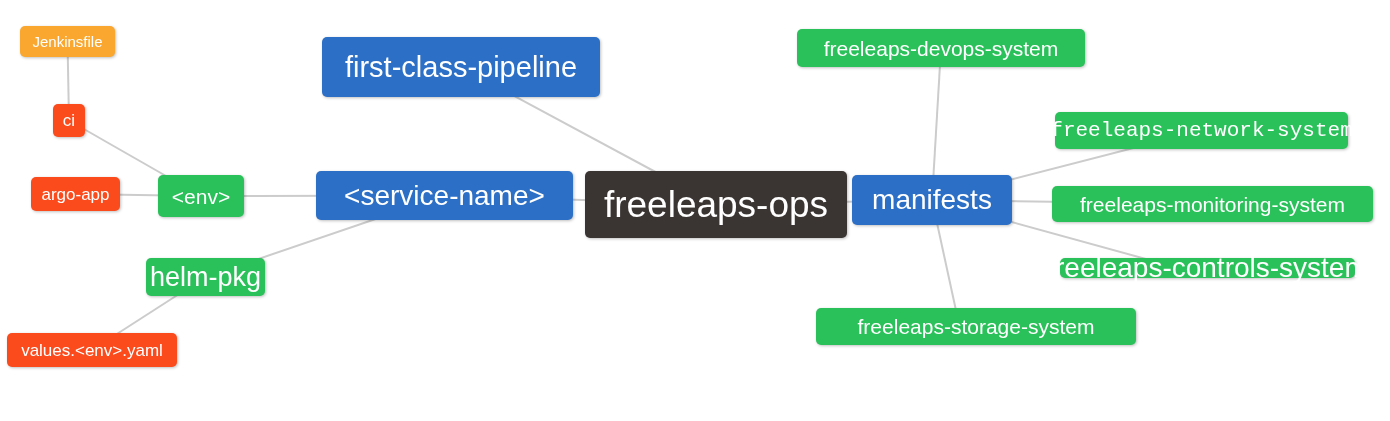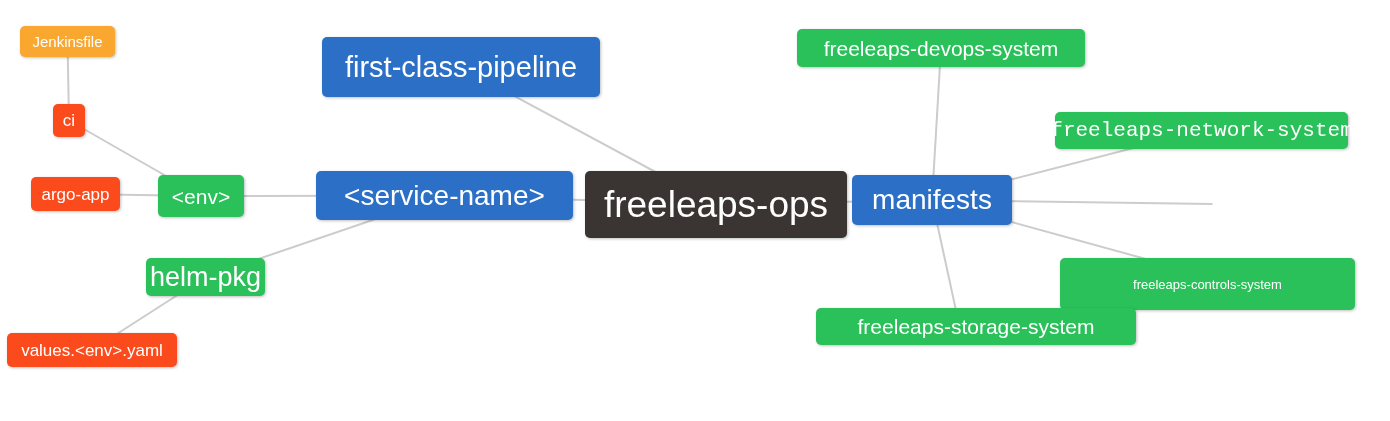--- a/index.html
+++ b/index.html
@@ -78,18 +78,19 @@
   <div class="node" style="left: 31px; top: 177px; width: 89px; height: 34px; font-size: 17px; background-color: rgb(251, 75, 29);">argo-app</div>
 
   <div class="node" style="left: 20px; top: 26px; width: 95px; height: 31px; font-size: 15px; background-color: rgb(249, 167, 46);">Jenkinsfile</div>
 
   <div class="node" style="left: 7px; top: 333px; width: 170px; height: 34px; font-size: 17px; background-color: rgb(251, 75, 29);">values.&lt;env&gt;.yaml</div>
 
   <div class="node" style="left: 797px; top: 29px; width: 288px; height: 38px; font-size: 21px; background-color: rgb(43, 193, 90); text-align: right;">freeleaps-devops-system</div>
 
   <div class="node" style="left: 1055px; top: 112px; width: 293px; height: 37px; font-size: 21px; background-color: rgb(43, 193, 90); font-family: Liberation Mono, monospace;">freeleaps-network-system</div>
 
+  <div class="node" style="left: 1052px; top: 186px; width: 321px; height: 36px; font-size: 21px; background-color: rgb(43, 193, 90);">freeleaps-monitoring-system</div>
 
-  <div class="node" style="left: 1060px; top: 258px; width: 295px; height: 52px; font-size: 13px; background-color: rgb(43, 193, 90);">freeleaps-controls-system</div>
+  <div class="node" style="left: 1060px; top: 258px; width: 295px; height: 20px; font-size: 28px; background-color: rgb(43, 193, 90);">freeleaps-controls-system</div>
 
   <div class="node" style="left: 816px; top: 308px; width: 320px; height: 37px; font-size: 21px; background-color: rgb(43, 193, 90);">freeleaps-storage-system</div>
 
 </div>
 
 </body></html>

